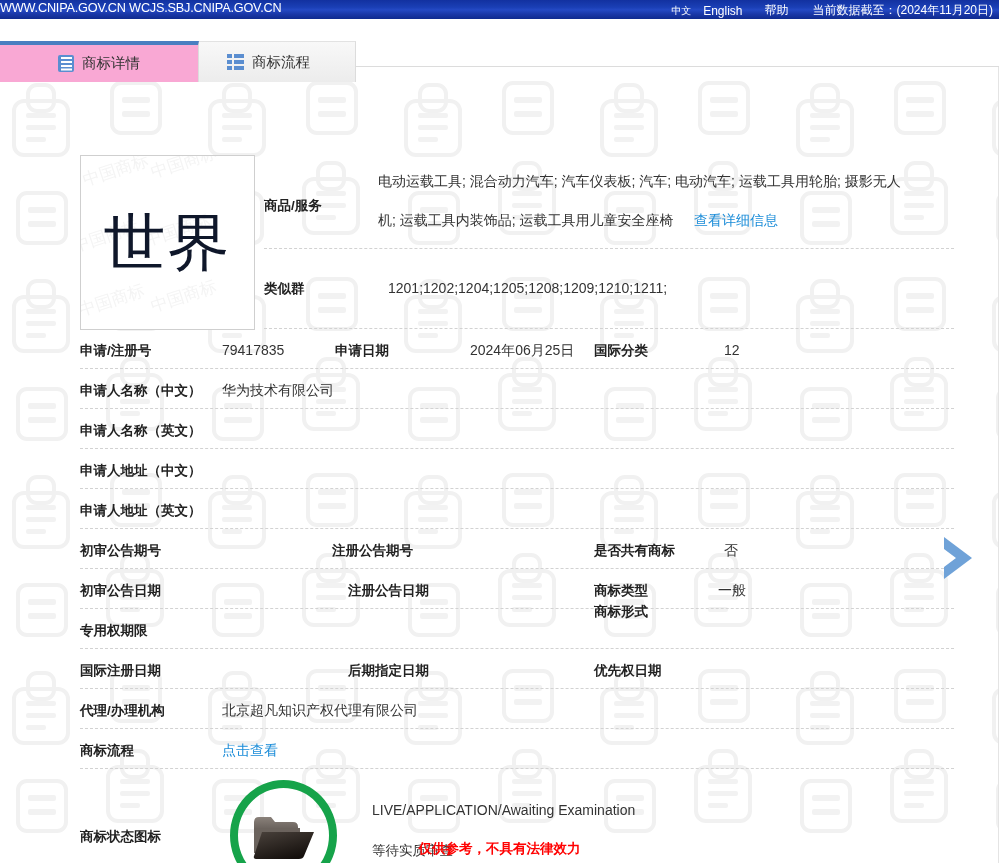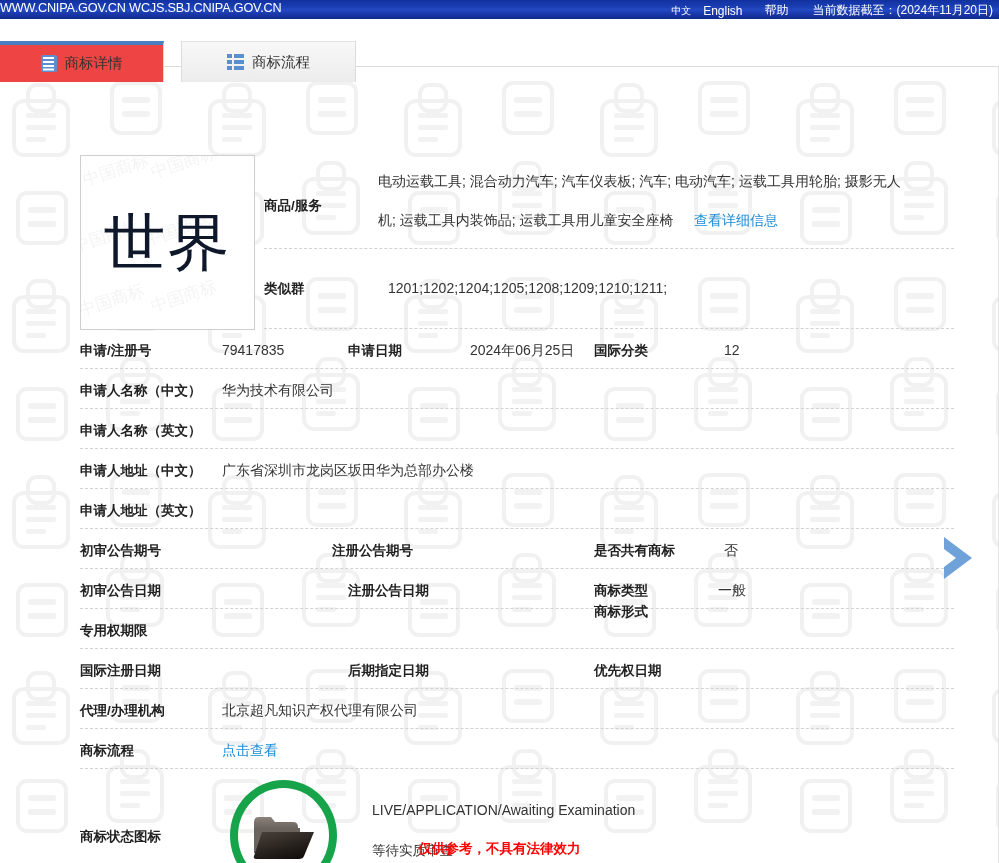--- a/index.html
+++ b/index.html
@@ -45,22 +45,22 @@
     background: #ffffff;
   }
   .tab {
     position: absolute; top: 22px;
     height: 41px;
     display: flex; align-items: center; justify-content: center;
     font-size: 14.5px; color: #333;
     cursor: pointer;
   }
   .tab-active {
-    left: 0; width: 164px;
-    background: #ef4444;
+    left: 0; width: 199px;
+    background: #f9a8d4;
     border-top: 4px solid #4a7fc1;
     border-right: 1px solid #dcdcdc;
     z-index: 3;
   }
   .tab-inactive {
     left: 181px; width: 175px;
     background: linear-gradient(to bottom, #f8f8f8, #ececec);
     border: 1px solid #dcdcdc;
     border-bottom: none;
     border-top: 1px solid #e2e2e2;
@@ -278,39 +278,38 @@
 
     <div class="dash" style="left:264px; top:181px; width:690px;"></div>
 
     <div class="lbl" style="left:264px; top:213px;">类似群</div>
     <div class="val" style="left:388px; top:213px;">1201;1202;1204;1205;1208;1209;1210;1211;</div>
 
     <div class="dash" style="left:264px; top:261px; width:690px;"></div>
 
     <div class="lbl" style="left:80px; top:275px;">申请/注册号</div>
     <div class="val" style="left:222px; top:275px;">79417835</div>
-    <div class="lbl" style="left:348px; top:275px;font-family:Liberation Mono, monospace;">申请日期</div>
+    <div class="lbl" style="left:335px; top:275px;font-family:Liberation Mono, monospace;">申请日期</div>
     <div class="val" style="left:470px; top:275px;">2024年06月25日</div>
     <div class="lbl" style="left:594px; top:275px;">国际分类</div>
     <div class="val" style="left:724px; top:275px;">12</div>
 
     <div class="dash" style="left:80px; top:301px; width:874px;"></div>
 
     <div class="lbl" style="left:80px; top:315px;">申请人名称（中文）</div>
     <div class="val" style="left:222px; top:315px;">华为技术有限公司</div>
 
     <div class="dash" style="left:80px; top:341px; width:874px;"></div>
 
     <div class="lbl" style="left:80px; top:355px;">申请人名称（英文）</div>
     <div class="val" style="left:222px; top:355px;"></div>
 
     <div class="dash" style="left:80px; top:381px; width:874px;"></div>
 
     <div class="lbl" style="left:80px; top:395px;">申请人地址（中文）</div>
-    <div class="val" style="left:222px; top:395px;">广东省深圳市龙岗区坂田华为总部办公楼</div>
 
     <div class="dash" style="left:80px; top:421px; width:874px;"></div>
 
     <div class="lbl" style="left:80px; top:435px;">申请人地址（英文）</div>
     <div class="val" style="left:222px; top:435px;"></div>
 
     <div class="dash" style="left:80px; top:461px; width:874px;"></div>
 
     <div class="lbl" style="left:80px; top:475px;">初审公告期号</div>
     <div class="val" style="left:222px; top:475px;"></div>

